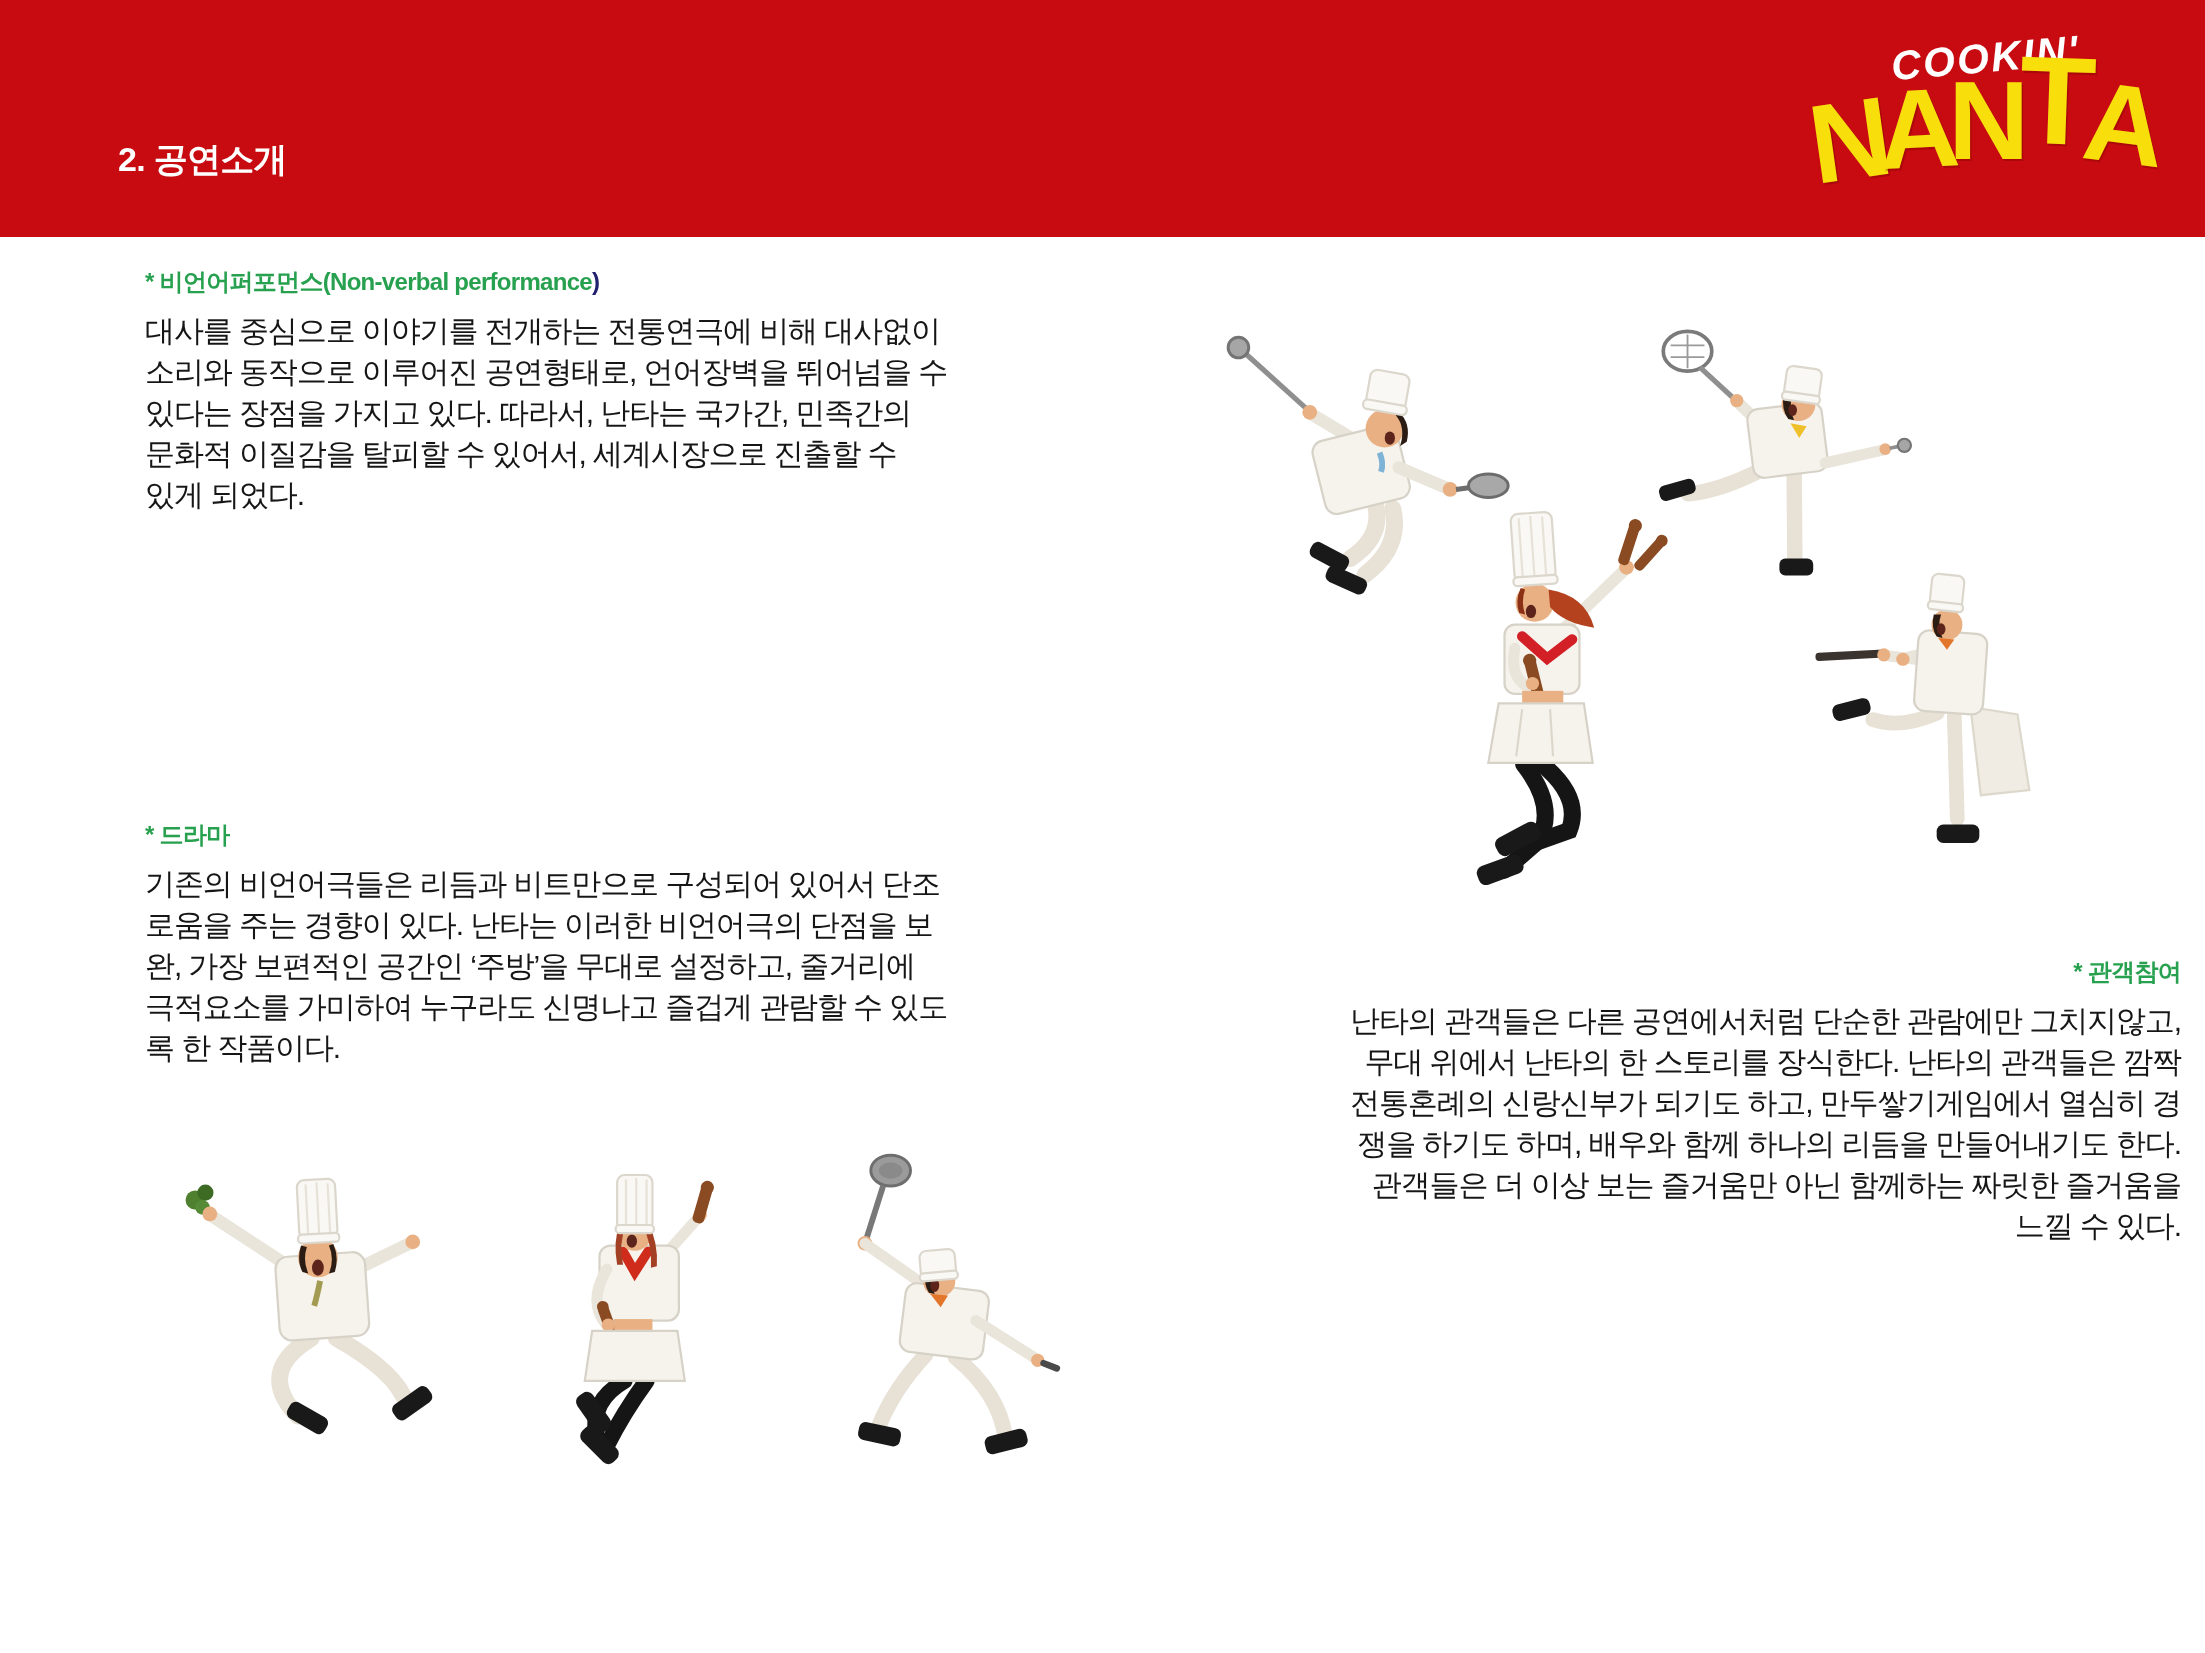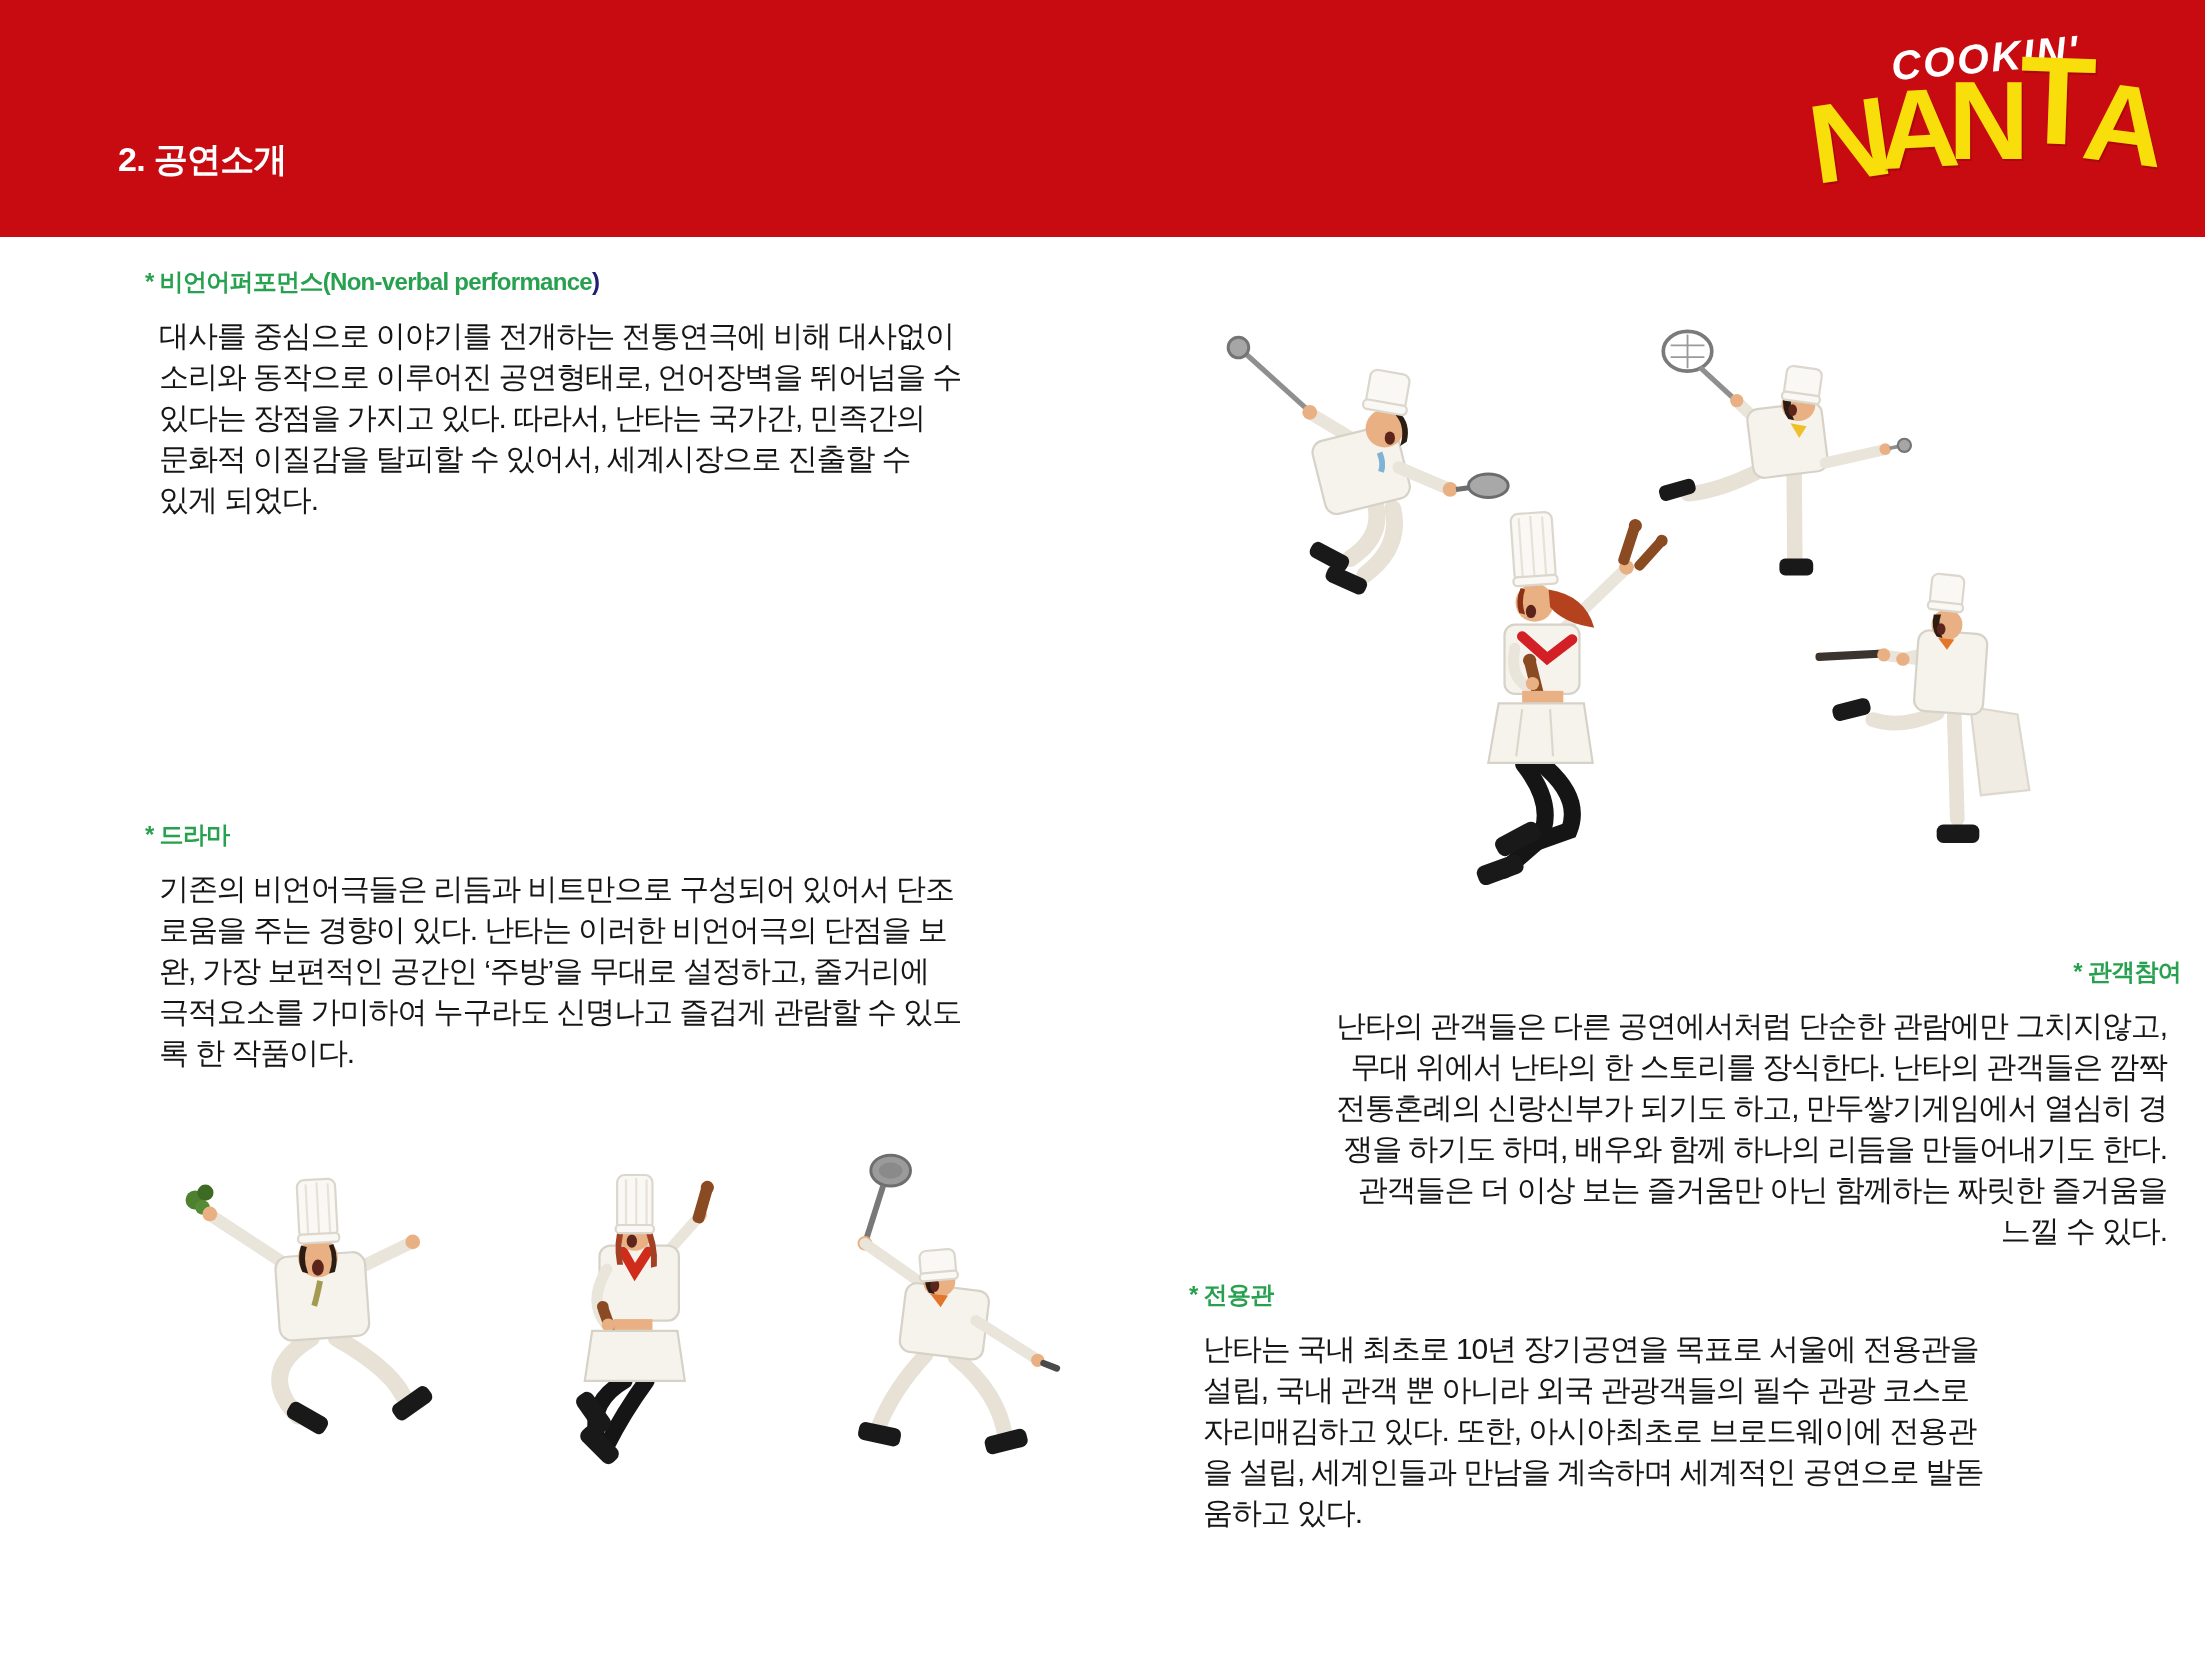--- a/index.html
+++ b/index.html
@@ -23,21 +23,21 @@
   }
   .logo-main span:nth-child(1){transform:rotate(-8deg) translateY(22px);}
   .logo-main span:nth-child(2){transform:rotate(-3deg) translateY(10.3px);}
   .logo-main span:nth-child(3){transform:rotate(0deg)  translateY(1.5px);}
   .logo-main span:nth-child(4){transform:rotate(2deg)  translateY(-13.2px); font-size:125px;}
   .logo-main span:nth-child(5){transform:rotate(7deg)  translateY(5.9px);}
   
   .sec{position:absolute;}
   .sec h3{margin:0 0 8.8px 0; font-size:24px; font-weight:bold; color:#27A14F; letter-spacing:-0.7px; line-height:38px;}
   .sec h3 .suffix{color:#20206E;}
-  .sec p{margin:14px; font-size:30px; line-height:41px; color:#161616; letter-spacing:-1.1px; white-space:pre-line;}
+  .sec p{margin:0; font-size:30px; line-height:41px; color:#161616; letter-spacing:-1.1px; white-space:pre-line;}
   .pos-s1{left:145px; top:263px;  width:948px;}
   .pos-s2{left:145px; top:541px;  width:948px;}
   .pos-s3{left:145px; top:816px; width:948px;}
   .pos-s4{left:1189px; top:953px; width:992px;text-align:right;}
   .pos-s5{left:1189px; top:1276px; width:992px;}
   
   .photo{position:absolute;}
   .photo-top-right{left:1206px; top:316px; width:941px; height:588px;}
   .photo-bottom-left{left:176px; top:1147px; width:897px; height:331px;}
 </style>
@@ -76,28 +76,20 @@
   <div class="sec pos-s4">
     <h3><span>* 관객참여</span></h3>
     <p>난타의 관객들은 다른 공연에서처럼 단순한 관람에만 그치지않고,
 무대 위에서 난타의 한 스토리를 장식한다. 난타의 관객들은 깜짝
 전통혼례의 신랑신부가 되기도 하고, 만두쌓기게임에서 열심히 경
 쟁을 하기도 하며, 배우와 함께 하나의 리듬을 만들어내기도 한다.
 관객들은 더 이상 보는 즐거움만 아닌 함께하는 짜릿한 즐거움을
 느낄 수 있다.</p>
   </div>
 
-  <div class="sec pos-s5">
-    <h3><span>* 전용관</span></h3>
-    <p>난타는 국내 최초로 10년 장기공연을 목표로 서울에 전용관을
-설립, 국내 관객 뿐 아니라 외국 관광객들의 필수 관광 코스로
-자리매김하고 있다. 또한, 아시아최초로 브로드웨이에 전용관
-을 설립, 세계인들과 만남을 계속하며 세계적인 공연으로 발돋
-움하고 있다.</p>
-  </div>
 
   <svg class="photo photo-top-right" viewBox="0 0 1280 800">
 
     <g>
       <line x1="50" y1="48" x2="141" y2="130" stroke="#8f8f8f" stroke-width="7"></line>
       <circle cx="44" cy="43" r="14" fill="#a6a6a6" stroke="#747474" stroke-width="4"></circle>
       <path d="M141 132 L248 196" stroke="#eae5da" stroke-width="17" stroke-linecap="round" fill="none"></path>
       <circle cx="141" cy="131" r="10" fill="#e8b083"></circle>
       <path d="M230 255 Q242 300 196 330" stroke="#e8e2d6" stroke-width="23" stroke-linecap="round" fill="none"></path>
       <path d="M254 262 Q266 315 216 352" stroke="#e8e2d6" stroke-width="23" stroke-linecap="round" fill="none"></path>

